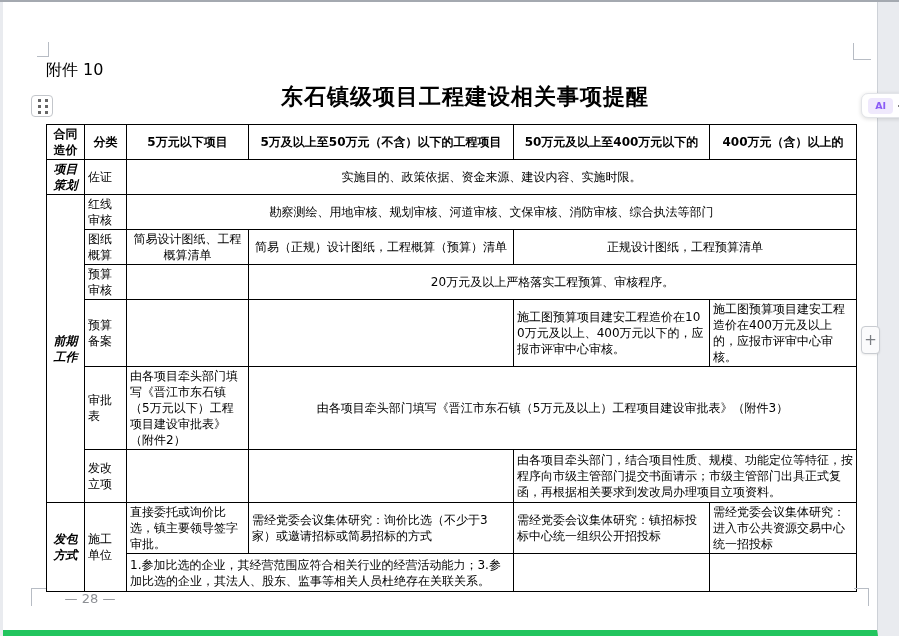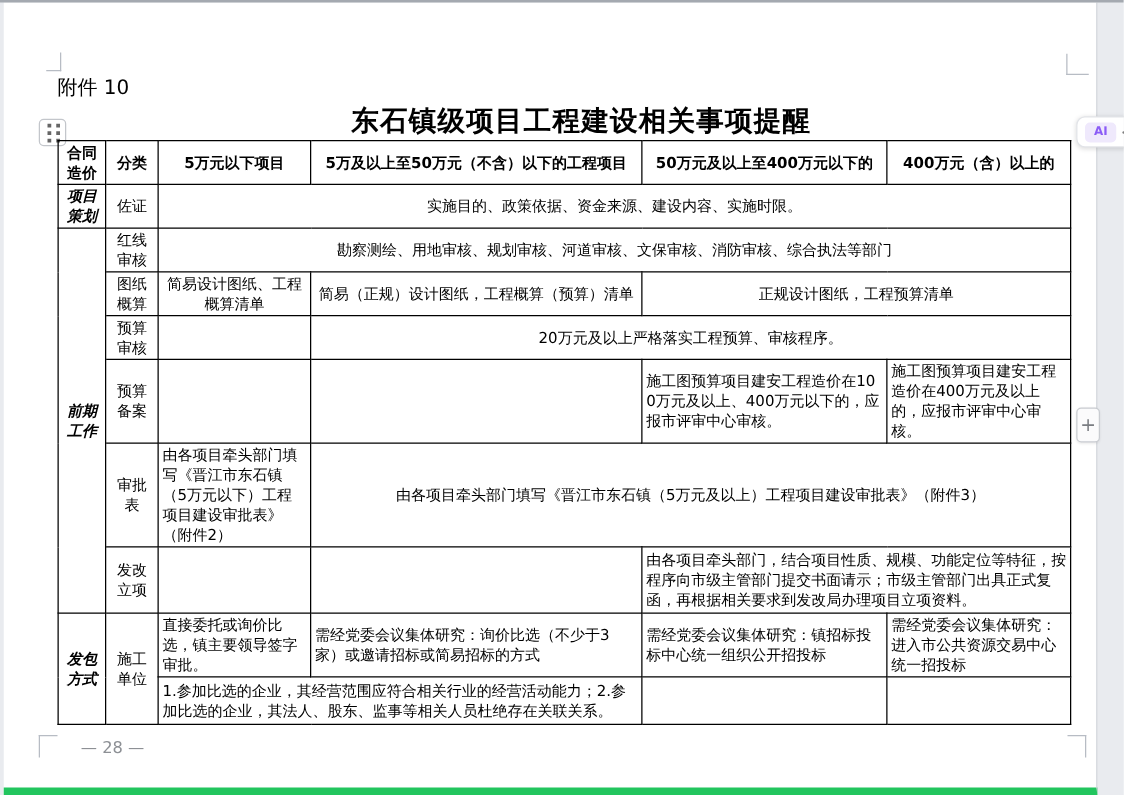--- a/index.html
+++ b/index.html
@@ -24,31 +24,31 @@
   .tbl-handle {
     position:absolute; left:28px; top:93px; width:22px; height:22px;
     background:#fff; border:1px solid #c3c6cb; border-radius:4px; box-sizing:border-box;
     cursor:move;
   }
   .tbl-handle .dots {
     position:absolute; left:6px; top:3px; width:3px; height:3px; background:#666;
     box-shadow:7px 0 #666, 0 6px #666, 7px 6px #666, 0 12px #666, 7px 12px #666;
   }
   table.doc {
-    position:absolute; left:43px; top:110px;
+    position:absolute; left:43px; top:122px;
     border-collapse:collapse; table-layout:fixed; width:810px;
   }
   table.doc td {
     border:1px solid #000; font-size:12px; line-height:16px;
     padding:1px 3px; vertical-align:middle; word-break:break-all;
     overflow:hidden;
   }
   td.hd  { font-weight:bold; text-align:center; white-space:pre-line; line-height:14px; }
   td.grp { font-weight:bold; text-align:center; white-space:pre-line; line-height:15px; padding:1px 2px;font-style:italic; }
-  td.lbl { text-align:center; white-space:pre-line; line-height:15px; padding:1px 2px; }
+  td.lbl { white-space:pre-line; line-height:15px; padding:1px 2px; }
   td.c   { text-align:center; }
   td.l   { text-align:left; }
   td.tight { line-height:15.5px; padding:1px 2px; }
   .page-num { position:absolute; left:52px; top:589px; width:70px; text-align:center;
               font-size:13px; color:#8d9095; }
   .mark { position:absolute; z-index:2; }
   .mark-tl { left:34px; top:40px;  width:11px; height:14px; border-right:1px solid #b7bcc4; border-bottom:1px solid #b7bcc4; }
   .mark-tr { left:850px; top:41px; width:17px; height:16px; border-left:1px solid #b7bcc4;  border-bottom:1px solid #b7bcc4; }
   .mark-bl { left:28px; top:586px; width:14px; height:17px; border-left:1px solid #b7bcc4;  border-top:1px solid #b7bcc4; }
   .mark-br { left:851px; top:586px; width:14px; height:17px; border-right:1px solid #b7bcc4; border-top:1px solid #b7bcc4; }
@@ -161,21 +161,21 @@
       <td class="grp" rowspan="2">发包
 方式</td>
       <td class="lbl" rowspan="2">施工
 单位</td>
       <td class="l tight">直接委托或询价比选，镇主要领导签字审批。</td>
       <td class="l">需经党委会议集体研究：询价比选（不少于3家）或邀请招标或简易招标的方式</td>
       <td class="l">需经党委会议集体研究：镇招标投标中心统一组织公开招投标</td>
       <td class="l tight">需经党委会议集体研究：进入市公共资源交易中心统一招投标</td>
     </tr>
     <tr style="height:38px">
-      <td class="l" colspan="2">1.参加比选的企业，其经营范围应符合相关行业的经营活动能力；2.参加比选的企业，其法人、股东、监事等相关人员杜绝存在关联关系。</td>
+      <td class="l" colspan="2">1.参加比选的企业，其经营范围应符合相关行业的经营活动能力；3.参加比选的企业，其法人、股东、监事等相关人员杜绝存在关联关系。</td>
       <td></td>
       <td></td>
     </tr>
   </tbody>
     </table>
 
   <div class="page-num">— 28 —</div>
 </div>
 
 <div class="ai-pill">

